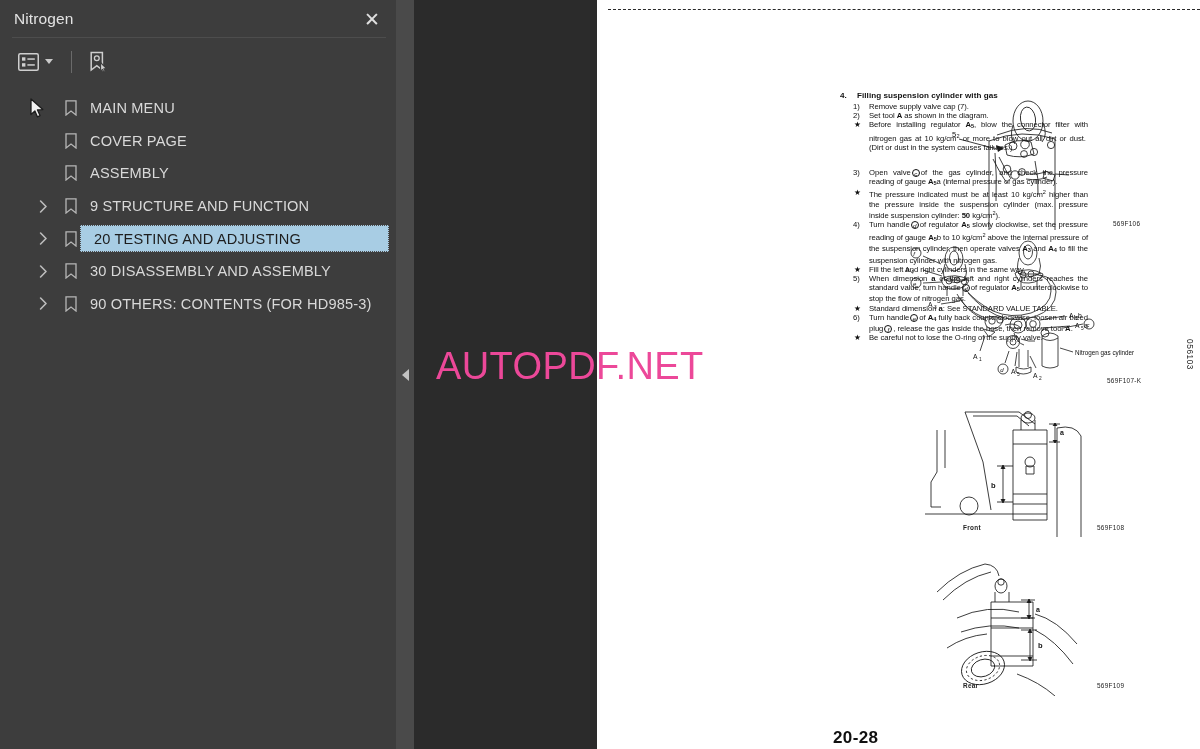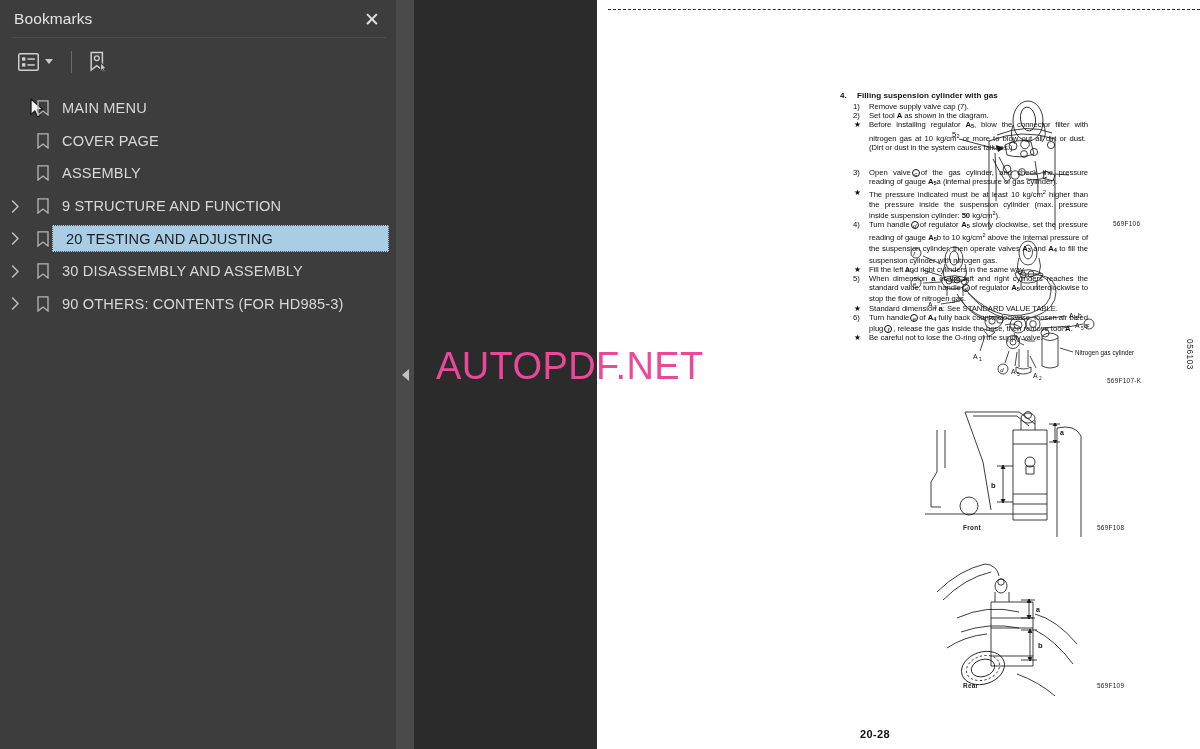--- a/index.html
+++ b/index.html
@@ -67,20 +67,21 @@
   }
   #cursor-arrow {
     position: absolute;
     left: 30px; top: 60px;
     pointer-events: none;
   }
 
   
   #bookmark-list {
     padding-top: 7px;
+    padding-left: 28px;
   }
   .bm-row {
     position: relative;
     height: 32.6px;
     display: flex; align-items: center;
     cursor: pointer;
   }
   .bm-twisty {
     width: 30px; min-width: 30px;
     display: flex; align-items: center; justify-content: center;
@@ -218,22 +219,22 @@
     right: 6px; top: 370px;
     font-size: 8.2px;
     letter-spacing: .6px;
     color: #222;
     transform: rotate(90deg);
     transform-origin: right top;
     white-space: nowrap;
   }
   #page-number {
     position: absolute;
-    left: 263px; top: 728px;
-    font-size: 11px;
+    left: 236px; top: 728px;
+    font-size: 17px;
     font-weight: bold;
     color: #111;
     letter-spacing: .4px;
   }
 
   
   #watermark {
     position: absolute;
     left: 432px; top: 345px;
     font-size: 38px;
@@ -247,21 +248,21 @@
   svg { display: block; }
 </style>
 </head>
 <body>
 
 <div id="app">
 
   <div id="bookmarks-panel">
 
     <div id="panel-header">
-      <span id="panel-title">Bookmarks</span>
+      <span id="panel-title">Nitrogen</span>
       <div id="panel-close">✕</div>
       <div id="panel-header-divider"></div>
     </div>
 
     <div id="panel-toolbar">
 
       <div class="tb-btn">
         <span>
           <svg width="21" height="18" viewBox="0 0 21 18">
             <rect x="0.75" y="0.75" width="19.5" height="16.5" rx="1.5" fill="none" stroke="#cfcfcf" stroke-width="1.5"></rect>

